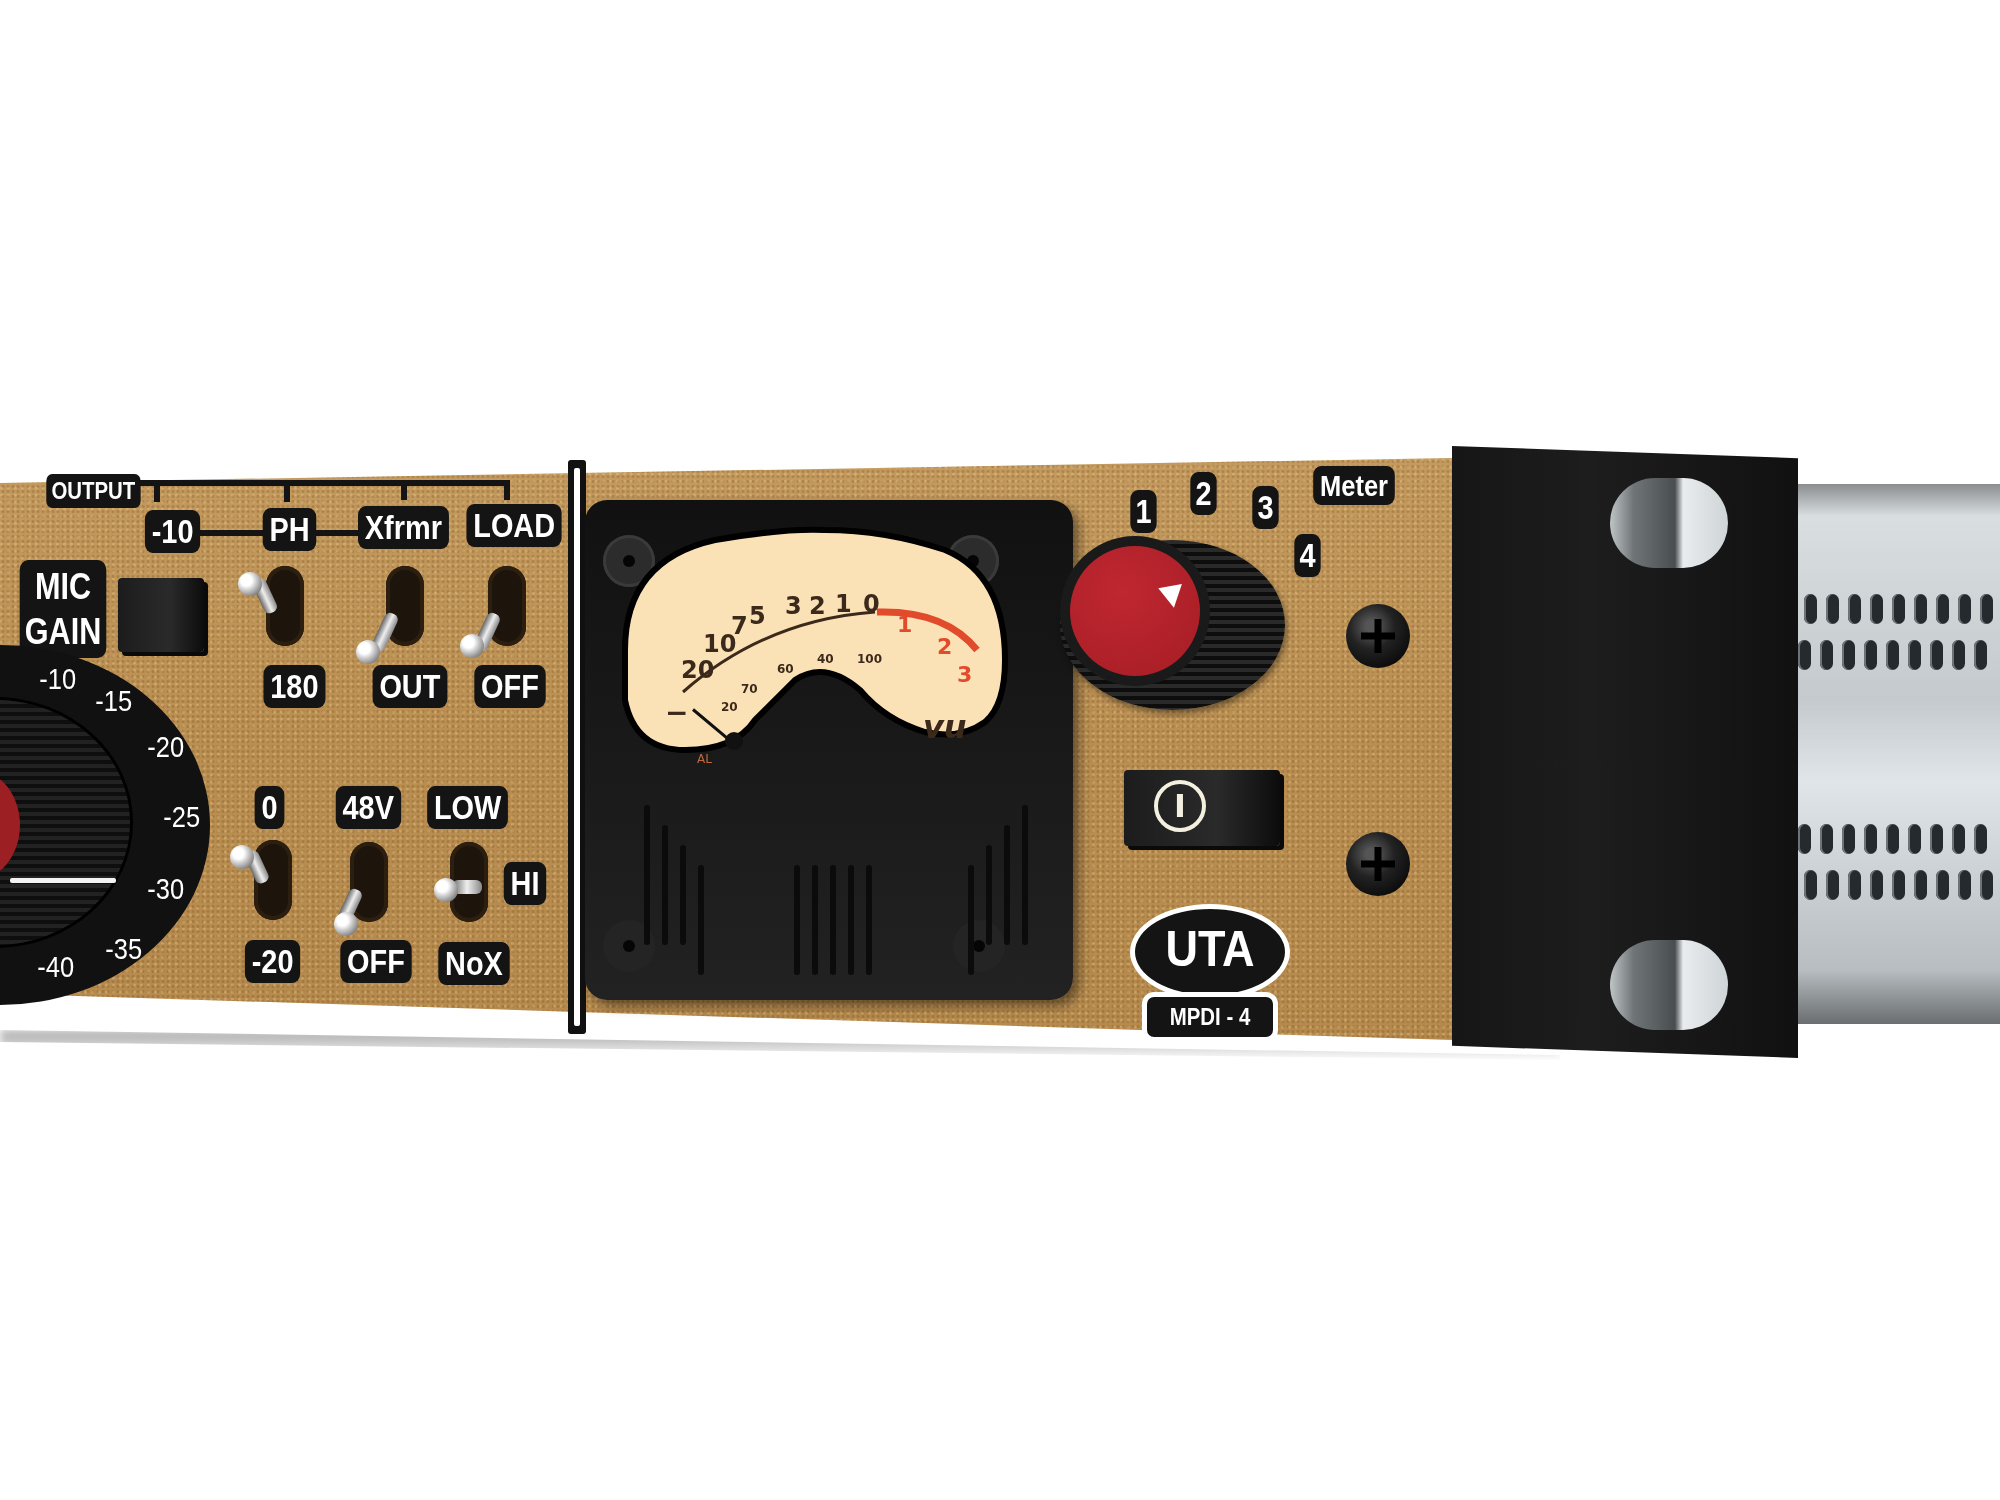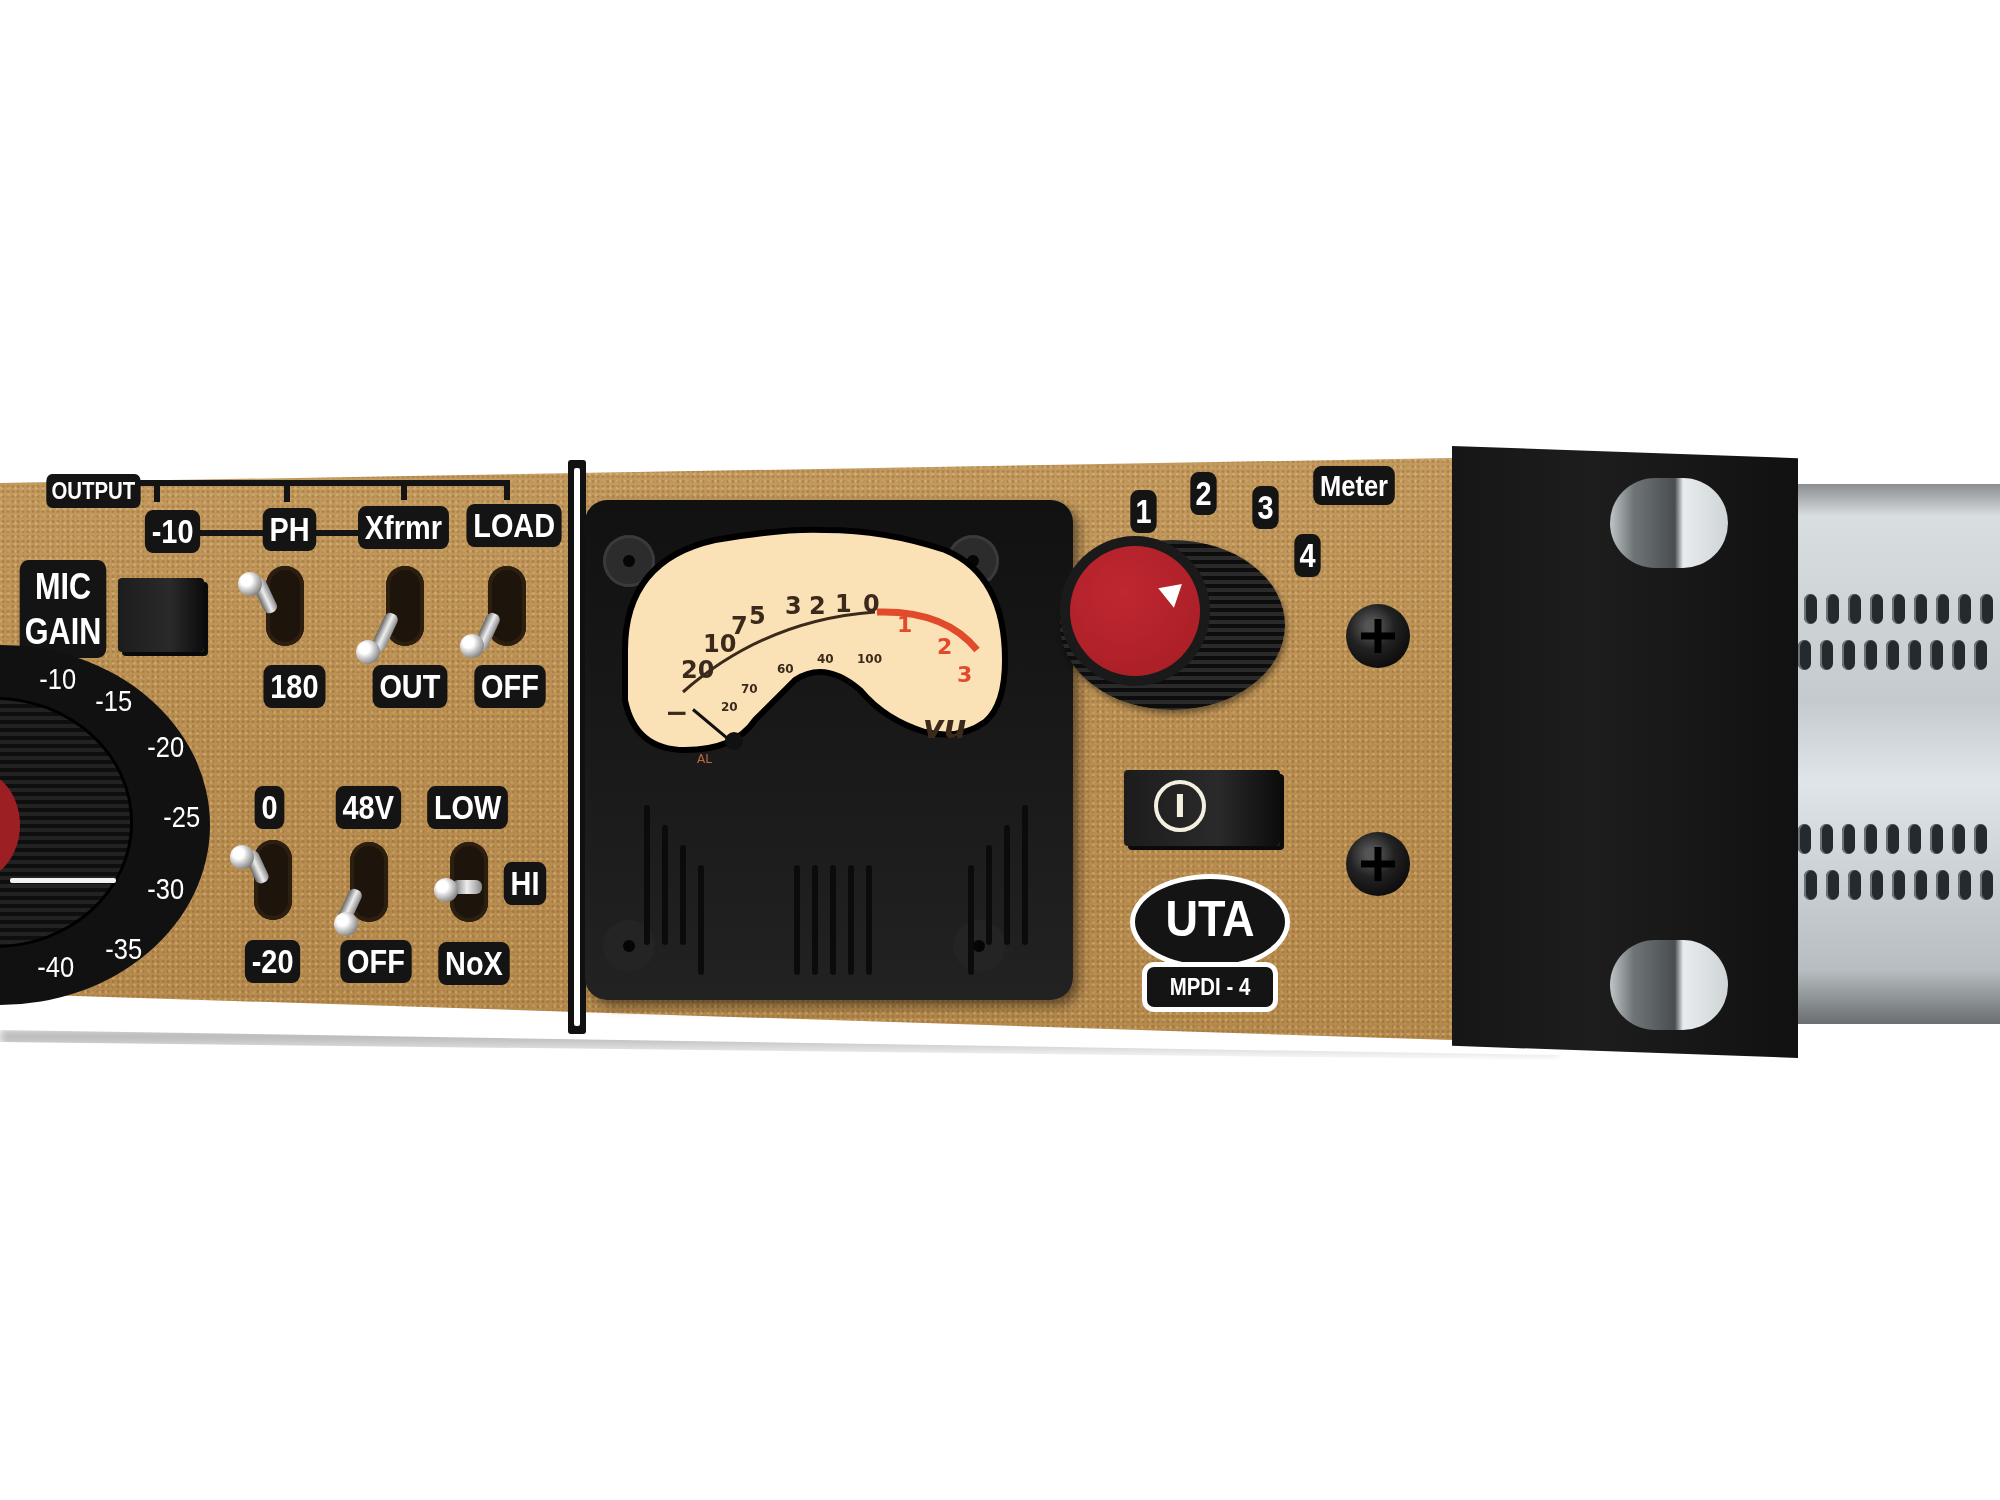--- a/index.html
+++ b/index.html
@@ -227,21 +227,21 @@
 
 <div class="screw" style="left:1346px;top:604px;"></div>
 <div class="screw" style="left:1346px;top:832px;"></div>
 
 <div class="rocker" style="left:1124px;top:770px;width:156px;height:76px;">
   <div style="position:absolute;left:30px;top:10px;width:52px;height:52px;border-radius:50%;border:4px solid #f4f0df;box-sizing:border-box;">
     <div style="position:absolute;left:0;right:0;top:2px;text-align:center;color:#f4f0df;font-size:32px;font-weight:bold;line-height:40px;">I</div>
   </div>
 </div>
 
-<div style="position:absolute;left:1130px;top:874px;width:160px;height:140px;">
+<div style="position:absolute;left:1130px;top:904px;width:160px;height:140px;">
   <div style="position:absolute;left:0;top:0;width:160px;height:96px;border-radius:50%;background:#141414;border:5px solid #fff;box-sizing:border-box;"></div>
   <div style="position:absolute;left:0;width:160px;top:16px;text-align:center;color:#fff;font-family:'Liberation Sans',sans-serif;font-weight:bold;font-size:50px;transform:scaleX(.9);">UTA</div>
   <div style="position:absolute;left:12px;top:88px;width:136px;height:50px;border-radius:12px;background:#141414;border:5px solid #fff;box-sizing:border-box;">
     <div style="position:absolute;left:0;right:0;top:6px;text-align:center;color:#fff;font-family:'Liberation Sans',sans-serif;font-weight:bold;font-size:24px;transform:scaleX(.85);white-space:nowrap;">MPDI - 4</div>
   </div>
 </div>
 
 <div class="ear">
   <div class="ear-hole" style="left:158px;top:32px;"></div>
   <div class="ear-hole" style="left:158px;top:494px;"></div>

